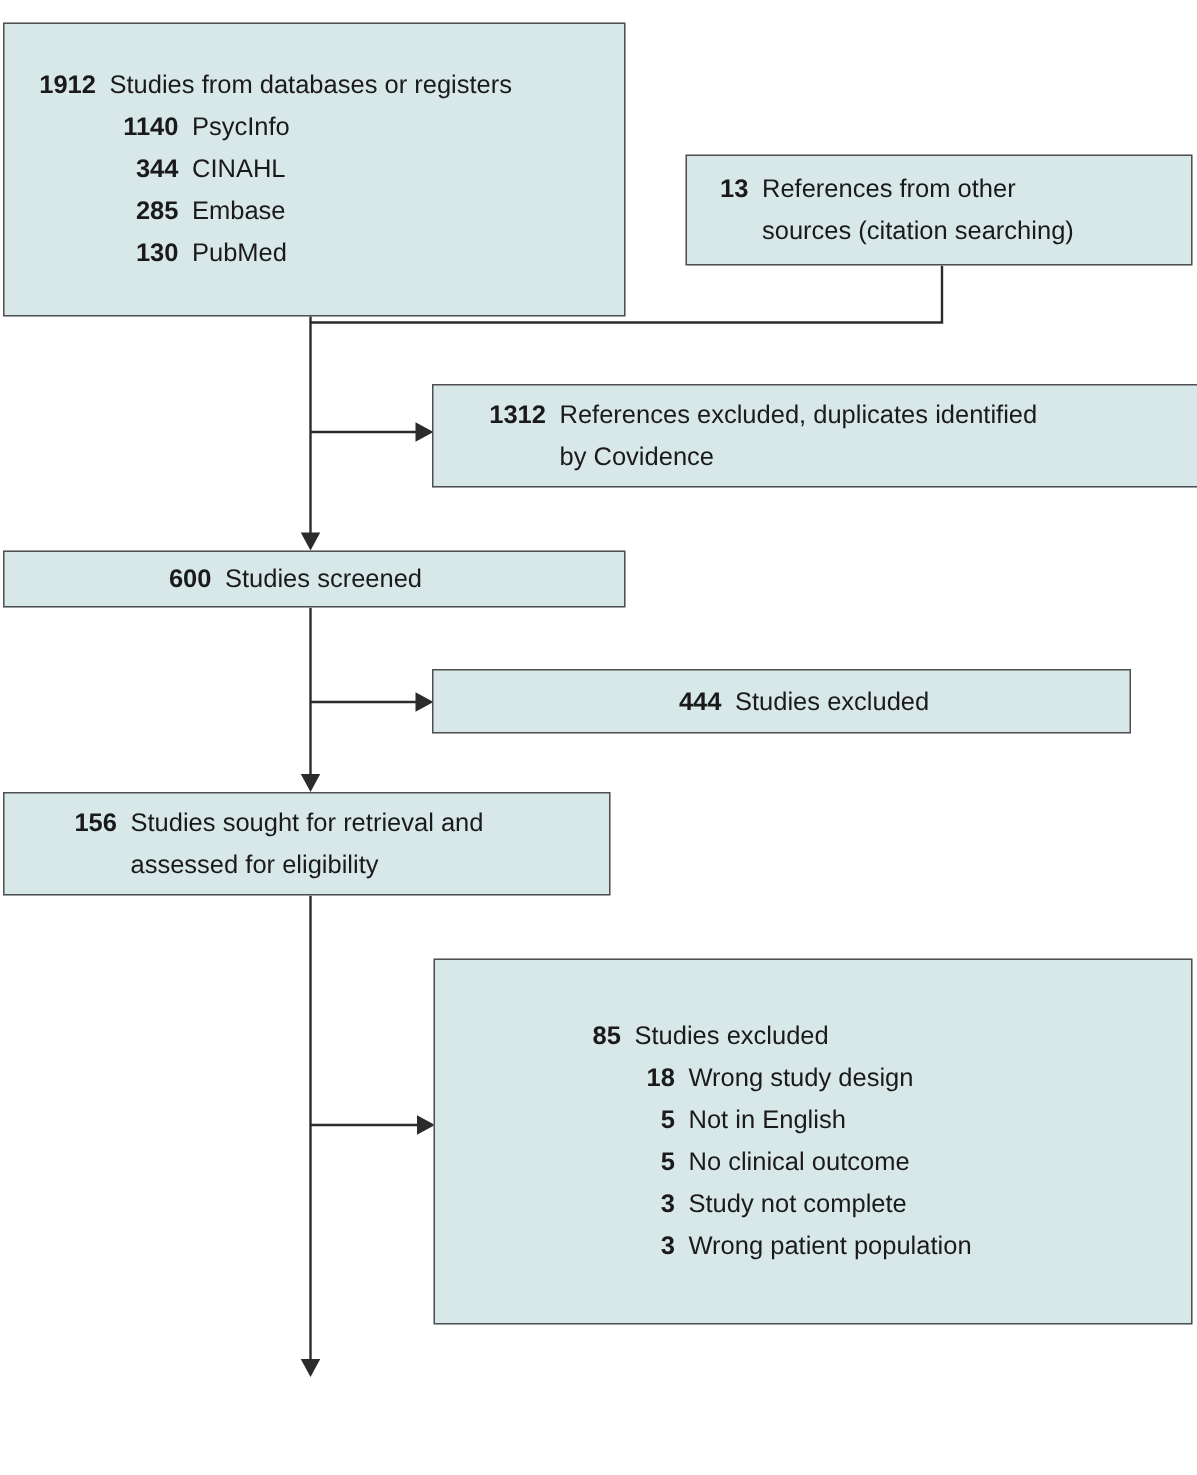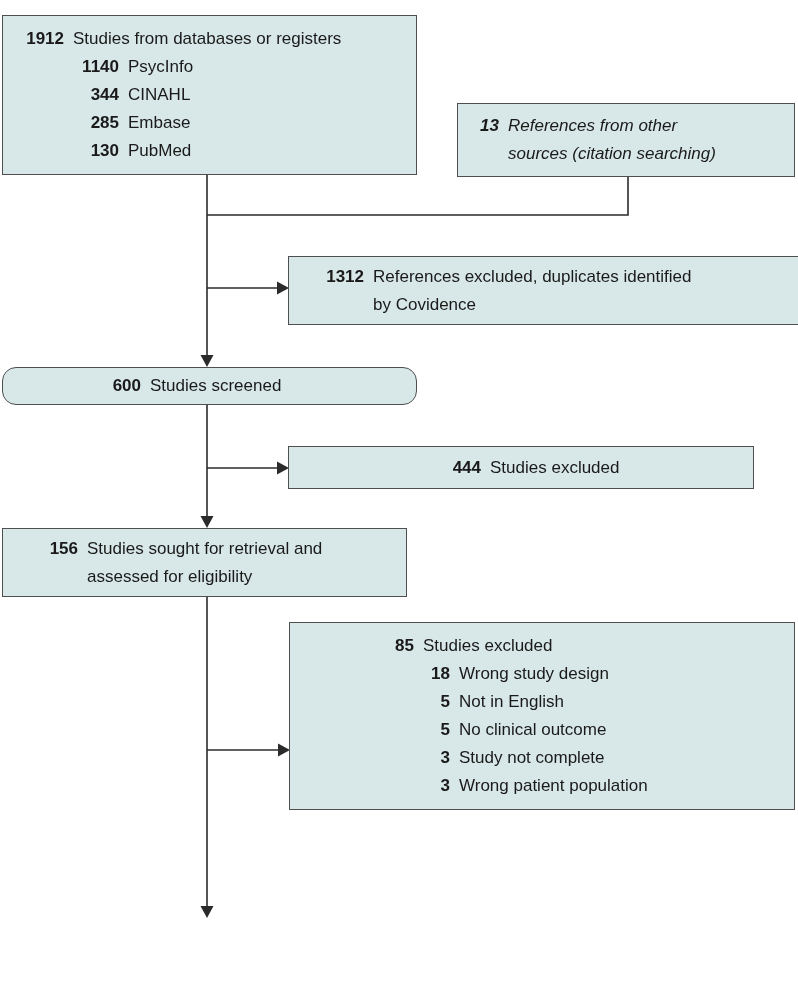--- a/index.html
+++ b/index.html
@@ -71,21 +71,21 @@
     <line x1="207" y1="468" x2="278" y2="468" stroke="currentColor" stroke-width="1.6"></line>
     <polygon points="277,461.5 277,474.5 289,468" fill="currentColor"></polygon>
 
     <line x1="207" y1="597" x2="207" y2="907" stroke="currentColor" stroke-width="1.6"></line>
     <polygon points="200.5,906 213.5,906 207,918" fill="currentColor"></polygon>
 
     <line x1="207" y1="750" x2="279" y2="750" stroke="currentColor" stroke-width="1.6"></line>
     <polygon points="278,743.5 278,756.5 290,750" fill="currentColor"></polygon>
   </svg>
 
-  <div class="flow-box" style="left:2px; top:15px; width:415px; height:160px;">
+  <div class="flow-box" style="left:2px; top:15px; width:415px; height:196px;">
     <div class="row" style="--numw:61px;">
       <span class="num">1912</span>
       <span class="lbl">Studies from databases or registers</span>
     </div>
     <div class="row" style="--numw:116px;">
       <span class="num">1140</span>
       <span class="lbl">PsycInfo</span>
     </div>
     <div class="row" style="--numw:116px;">
       <span class="num">344</span>
@@ -94,37 +94,37 @@
     <div class="row" style="--numw:116px;">
       <span class="num">285</span>
       <span class="lbl">Embase</span>
     </div>
     <div class="row" style="--numw:116px;">
       <span class="num">130</span>
       <span class="lbl">PubMed</span>
     </div>
   </div>
 
-  <div class="flow-box" style="left:457px; top:103px; width:338px; height:74px;font-style:italic;">
+  <div class="flow-box" style="left:457px; top:103px; width:338px; height:74px;">
     <div class="row" style="--numw:41px;">
       <span class="num">13</span>
       <span class="lbl">References from other
 sources (citation searching)</span>
     </div>
   </div>
 
   <div class="flow-box" style="left:288px; top:256px; width:516px; height:69px;">
     <div class="row" style="--numw:75px;">
       <span class="num">1312</span>
       <span class="lbl">References excluded, duplicates identified
 by Covidence</span>
     </div>
   </div>
 
-  <div class="flow-box" style="left:2px; top:367px; width:415px; height:38px;border-radius:14px;">
+  <div class="flow-box" style="left:2px; top:367px; width:415px; height:38px;">
     <div class="row" style="--numw:138px;">
       <span class="num">600</span>
       <span class="lbl">Studies screened</span>
     </div>
   </div>
 
   <div class="flow-box" style="left:288px; top:446px; width:466px; height:43px;">
     <div class="row" style="--numw:192px;">
       <span class="num">444</span>
       <span class="lbl">Studies excluded</span>
@@ -132,21 +132,21 @@
   </div>
 
   <div class="flow-box" style="left:2px; top:528px; width:405px; height:69px;">
     <div class="row" style="--numw:75px;">
       <span class="num">156</span>
       <span class="lbl">Studies sought for retrieval and
 assessed for eligibility</span>
     </div>
   </div>
 
-  <div class="flow-box" style="left:289px; top:622px; width:506px; height:188px;">
+  <div class="flow-box" style="left:289px; top:639px; width:506px; height:244px;">
     <div class="row" style="--numw:124px;">
       <span class="num">85</span>
       <span class="lbl">Studies excluded</span>
     </div>
     <div class="row" style="--numw:160px;">
       <span class="num">18</span>
       <span class="lbl">Wrong study design</span>
     </div>
     <div class="row" style="--numw:160px;">
     </div>

